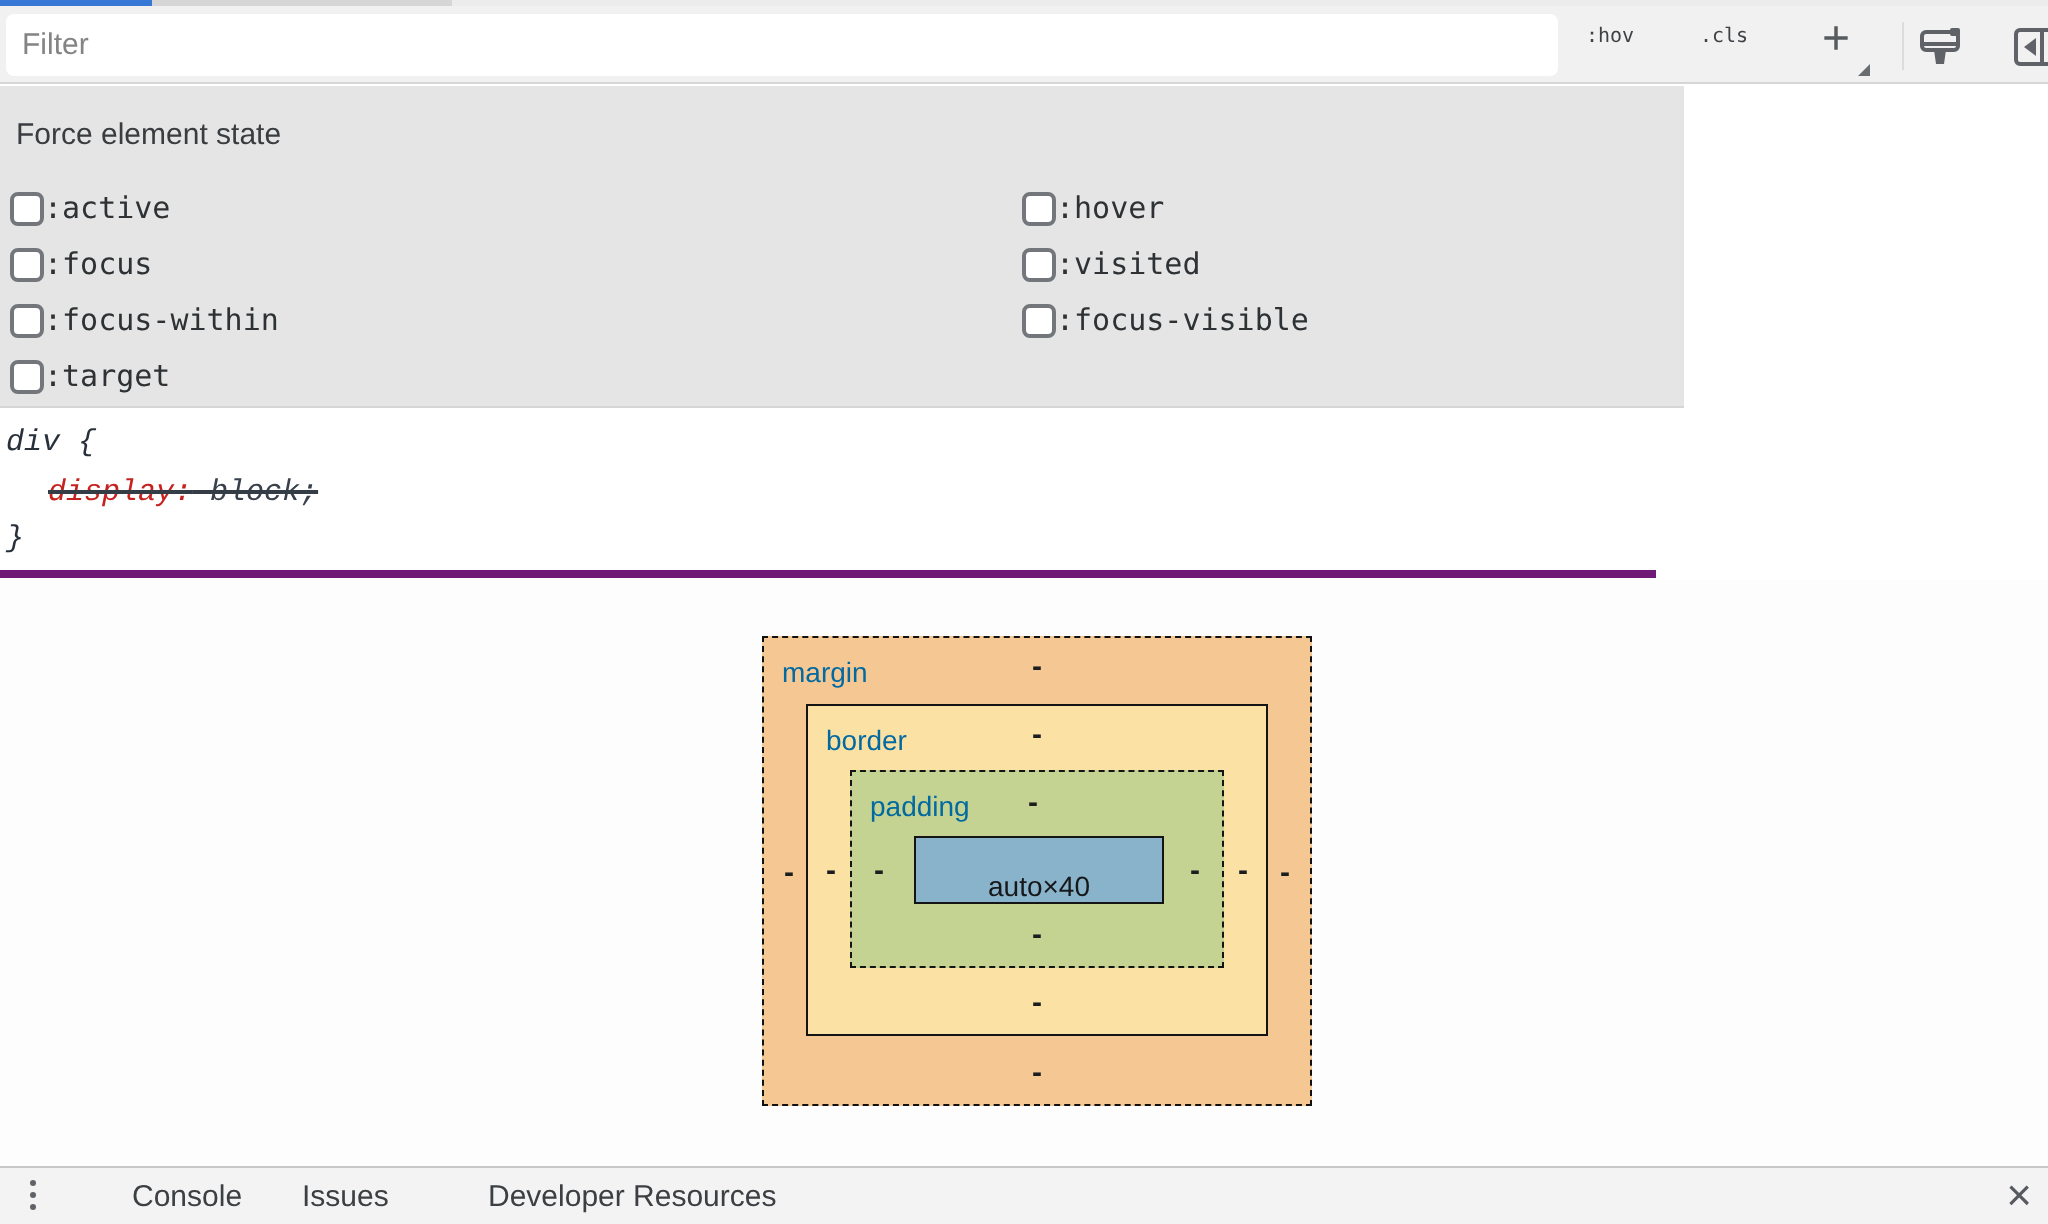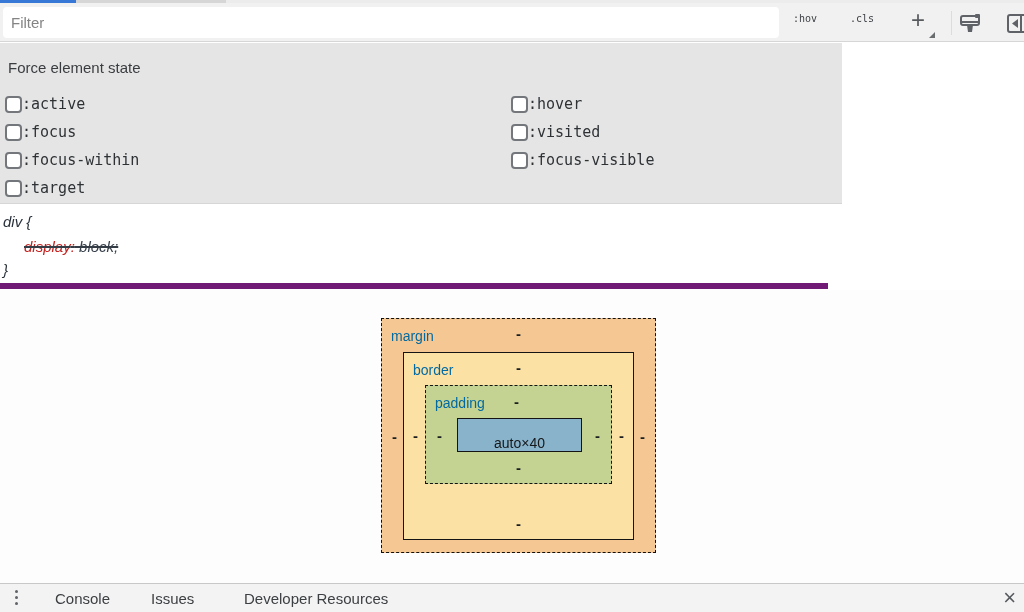--- a/index.html
+++ b/index.html
@@ -30,46 +30,46 @@
   .force-section { position:absolute; top:43px; left:0; width:842px; height:161px; background:#e5e5e5; border-bottom:1px solid #d6d6d6;text-decoration:underline; }
   .force-title { position:absolute; left:8px; top:16px; font-size:15px; color:#3a3d40; }
   .state-row { position:absolute; display:flex; align-items:center; gap:0; height:18px; cursor:pointer; }
   .cb { width:17px; height:17px; border:2px solid #73777c; border-radius:4px; background:#fff; flex:0 0 auto; }
   .state-label { font-family:"DejaVu Sans Mono",monospace; font-size:15px; color:#2e3235; white-space:pre; }
   .col-l { left:5px; }
   .col-r { left:511px; }
   .row-0 { top:52px; } .row-1 { top:80px; } .row-2 { top:108px; } .row-3 { top:136px; }
 
   
-  .rule-section { position:absolute; top:205px; left:0; width:828px; height:84px; background:#fff; border-bottom:6px solid #701a75; font-family:Liberation Sans, sans-serif; font-style:italic; font-size:15px; color:#28303a; }
+  .rule-section { position:absolute; top:205px; left:0; width:828px; height:84px; background:#fff; border-bottom:4px solid #701a75; font-family:Liberation Mono, monospace; font-style:italic; font-size:15px; color:#28303a; }
   .rule-selector { position:absolute; left:3px; top:8px; cursor:text; }
   .rule-origin { position:absolute; left:803px; top:8px; color:#8b8b8b; white-space:nowrap; letter-spacing:1.5px; }
   .rule-decl { position:absolute; left:24px; top:33px; text-decoration:line-through; text-decoration-color:#343c45; text-decoration-thickness:1.5px; cursor:text; }
   .prop-name { color:#c5221f; }
   .prop-value { color:#38414b; }
   .rule-close { position:absolute; left:3px; top:56px; }
 
   
   .metrics { position:absolute; top:290px; left:0; width:1024px; height:293px; background:#fdfdfd; }
   .bm-box { position:absolute; }
   .bm-margin { left:381px; top:28px; width:275px; height:235px; background:#f5c893; border:1px dashed #111; }
-  .bm-border { left:21px; top:33px; width:231px; height:188px; background:#fbe1a4; border:1px solid #141414; }
+  .bm-border { left:21px; top:33px; width:231px; height:166px; background:#fbe1a4; border:1px solid #141414; }
   .bm-padding { left:21px; top:32px; width:187px; height:99px; background:#c4d392; border:1px dashed #141414; }
   .bm-content { left:31px; top:32px; width:125px; height:34px; background:#88b3cb; border:1px solid #141414; display:flex; align-items:flex-end; justify-content:center; font-size:14px; color:#16181a; cursor:text; }
   .bm-label { position:absolute; font-size:14px; color:#0369a1; }
   .d { position:absolute; font-size:15px; font-weight:600; color:#1b1d1f; cursor:text; line-height:14px; }
   .d-top { left:50%; transform:translateX(-50%); top:8px; }
   .d-bottom { left:50%; transform:translateX(-50%); bottom:8px; }
 
   
   .drawer { position:absolute; top:583px; left:0; width:1024px; height:29px; background:#f3f3f4; border-top:1px solid #c8c8c8; }
   .kebab { position:absolute; left:15px; top:6px; display:flex; flex-direction:column; gap:3px; cursor:pointer; }
   .kebab span { width:3px; height:3px; border-radius:50%; background:#5f6368; }
   .drawer-tab { position:absolute; top:6px; font-size:15px; color:#3d4043; cursor:pointer; white-space:nowrap; display:flex; align-items:center; gap:10px; }
-  .tab-console { left:55px;align-items:flex-end; } .tab-issues { left:151px; } .tab-devres { left:244px;flex-direction:column; }
+  .tab-console { left:66px;align-items:flex-end; } .tab-issues { left:151px; } .tab-devres { left:244px;flex-direction:column; }
   .tab-close { font-size:19px; line-height:14px; color:#565a5e; cursor:pointer; }
   .drawer-close { position:absolute; right:8px; top:3px; font-size:22px; line-height:22px; color:#565a5e; cursor:pointer; }
 </style>
 </head>
 <body>
 
 <div id="root">
 
   <div class="top-strip">
     <div class="strip-blue"></div>

